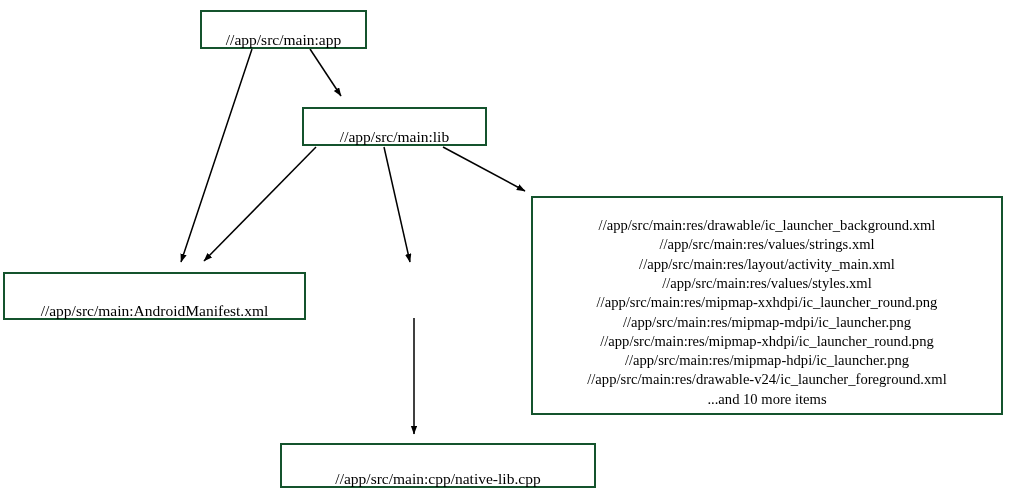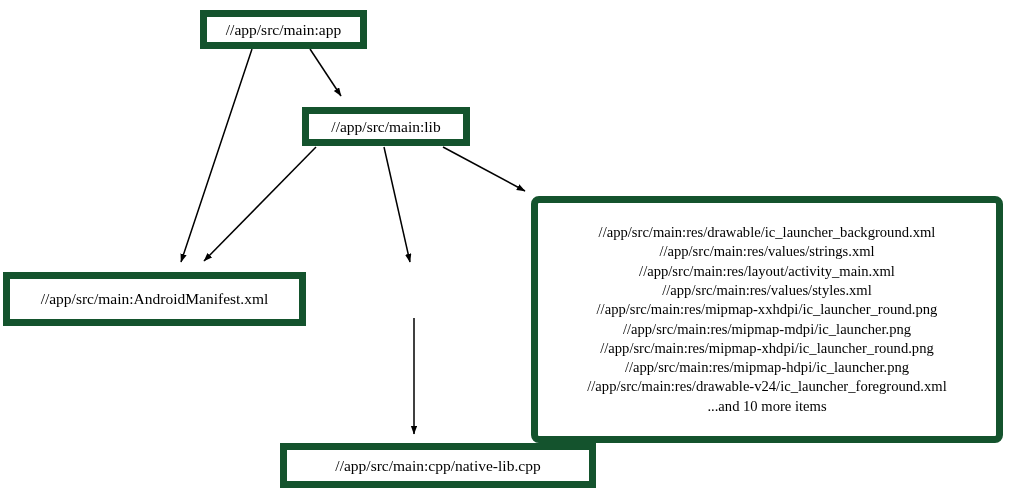--- a/index.html
+++ b/index.html
@@ -23,49 +23,49 @@
     position: absolute;
     left: 0;
     top: 0;
     width: 1018px;
     height: 496px;
     pointer-events: none;
   }
   .graph-node {
     position: absolute;
     box-sizing: border-box;
-    border: 7px solid #14532d;
+    border: 2px solid #14532d;
     background: #ffffff;
     display: flex;
-    align-items: center;
+    align-items: flex-end;
     justify-content: center;
     text-align: center;
     font-size: 15.5px;
     line-height: 1.0;
     white-space: pre;
     color: #000000;
     letter-spacing: 0px;
   }
   .node-label {
     display: block;
     white-space: pre;
     text-align: center;
   }
   .node-multiline {
     font-size: 14.6px;
     line-height: 19.3px;
     padding: 4px 8px;
   }
   
   #node-app        { left: 200px; top: 10px;  width: 167px; height: 39px; }
-  #node-lib        { left: 302px; top: 107px; width: 168px; height: 39px; }
-  #node-manifest   { left: 3px;   top: 272px; width: 303px; height: 54px; }
+  #node-lib        { left: 302px; top: 107px; width: 185px; height: 39px; }
+  #node-manifest   { left: 3px;   top: 272px; width: 303px; height: 48px; }
   #node-jni        { left: 325px; top: 272px; width: 180px; height: 45px; }
   #node-cpp        { left: 280px; top: 443px; width: 316px; height: 45px; }
-  #node-resources  { left: 531px; top: 196px; width: 472px; height: 247px; border-radius: 8px; }
+  #node-resources  { left: 531px; top: 196px; width: 472px; height: 219px; }
 </style>
 </head>
 <body>
 
 <div id="graph-canvas">
 
   <svg id="edge-layer" viewBox="0 0 1018 496" width="1018" height="496" xmlns="http://www.w3.org/2000/svg">
     <defs>
       <marker id="arrowhead" markerWidth="9" markerHeight="9" refX="8.2" refY="3.2" orient="auto" markerUnits="userSpaceOnUse">
         <path d="M0,0 L8.6,3.2 L0,6.4 z" fill="#000000"></path>

